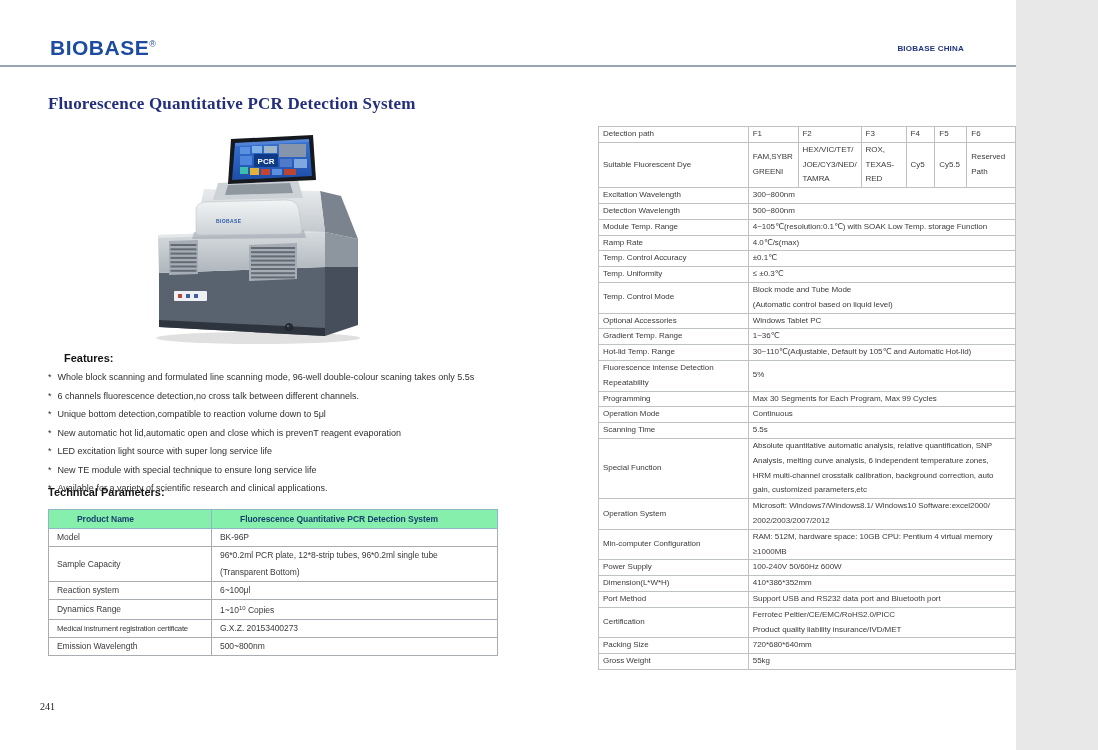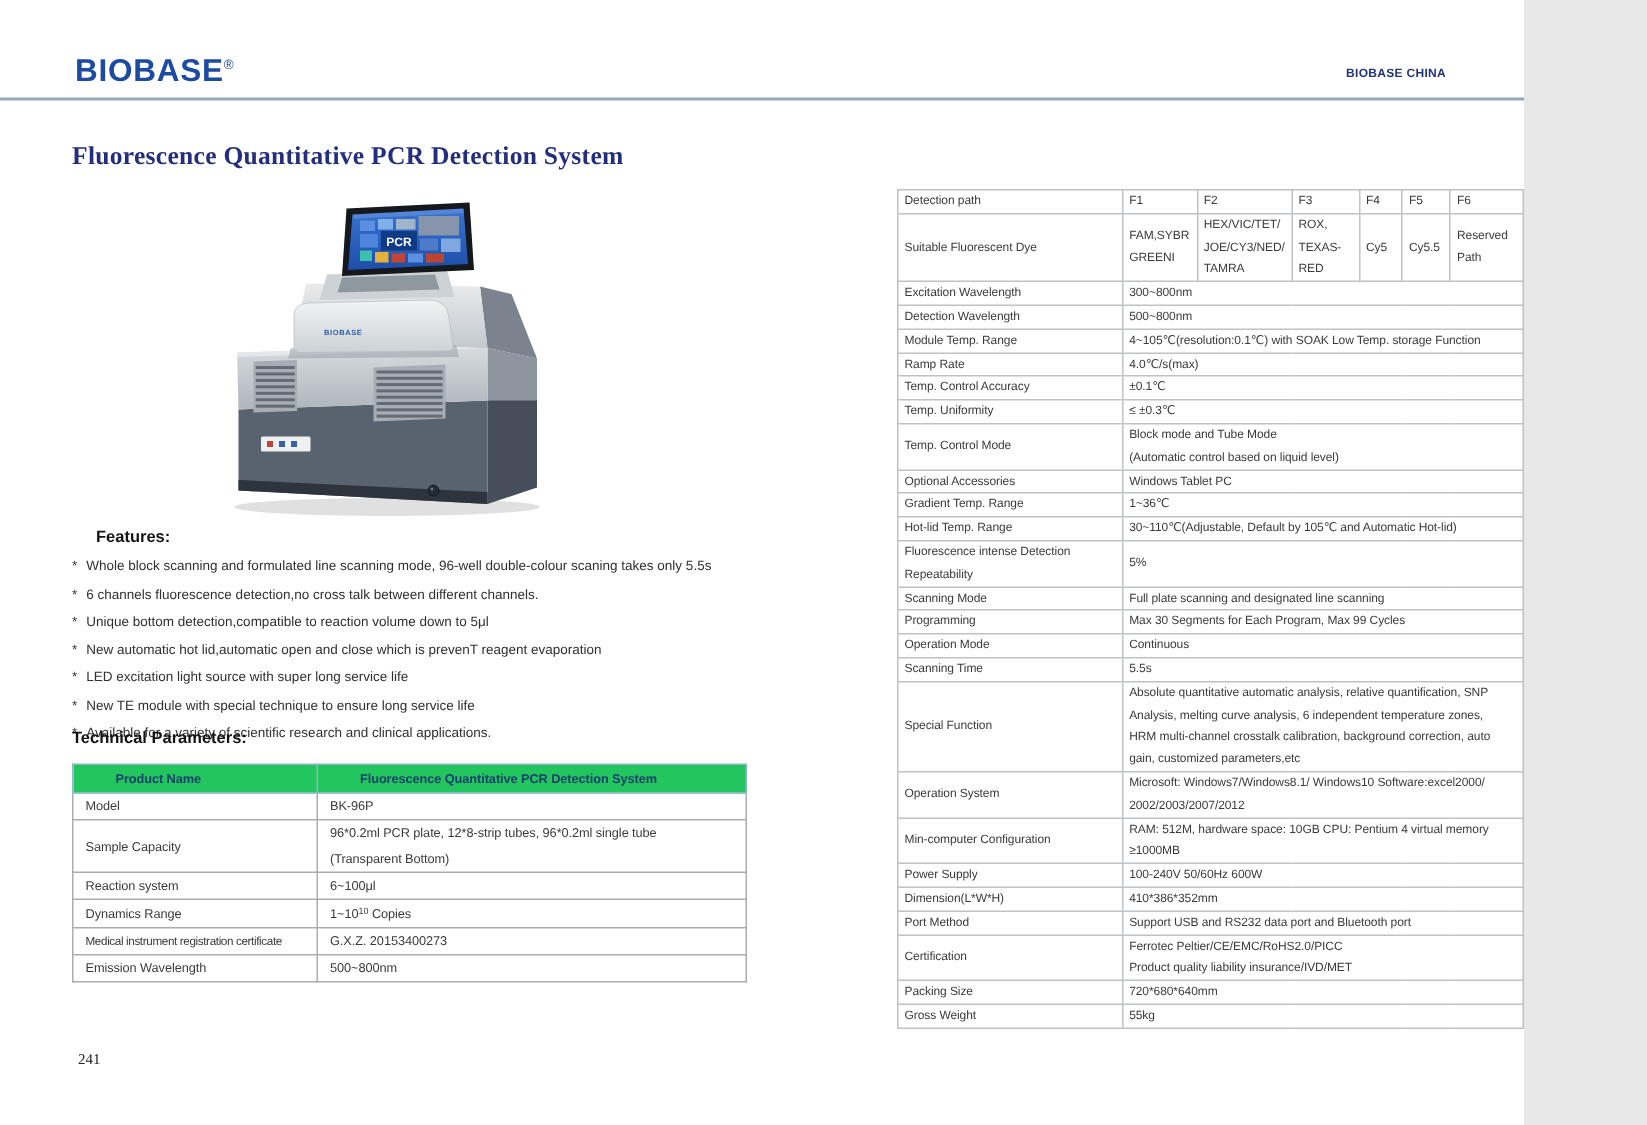--- a/index.html
+++ b/index.html
@@ -25,32 +25,32 @@
   
   .features { left:48px; top:352px; width:530px; }
   .features h3 { margin:0 0 9px 16px; font-size:11px; color:#141414; font-weight:bold; }
   .feat { display:flex; align-items:flex-start; margin-bottom:9.5px; font-size:9px; color:#303030; line-height:9px; }
   .feat .bullet { margin-right:6px; font-size:9px; color:#303030; }
   .tech-heading { left:48px; top:486px; font-size:11px; color:#141414; font-weight:bold; }
 
   
   .ltable { left:48px; top:509px; border-collapse:collapse; table-layout:fixed; font-size:8.5px; color:#3b3b3b; letter-spacing:-0.05px; }
   .ltable td { border:1px solid #a9adb1; padding:0 2px 0 8px; height:17px; line-height:17px; vertical-align:middle; white-space:pre-line; }
-  .ltable tr.lhead td { background:#22c55e; color:#17406f; font-weight:bold; height:18px; border-color:#8fb6c4;padding-left:28px; }
+  .ltable tr.lhead td { background:#86efac; color:#17406f; font-weight:bold; height:18px; border-color:#8fb6c4;padding-left:28px; }
   .compact { font-size:7.8px; letter-spacing:-0.25px;margin-left:21px; }
 
   
   .rtable { left:598px; top:126px; border-collapse:collapse; table-layout:fixed; font-size:8px; color:#3b3b3b; }
   .rtable td { border:1px solid #bfc2c5; padding:0 4px; line-height:14.8px; vertical-align:middle; white-space:pre-line; letter-spacing:-0.05px; }
 
   sup.exp { font-size:6px; vertical-align:3px; letter-spacing:0; }
 
   
   .pgnum { font-family:"Liberation Serif","DejaVu Serif",serif; font-size:10px; color:#222; }
-  .pg-left { left:52px; top:701px; }
+  .pg-left { left:40px; top:701px; }
   .pg-right { left:1032px; top:701px; }
 </style>
 </head>
 <body>
 
 <div id="page">
 
   <div class="abs logo"><span>BIOBASE</span><sup>®</sup></div>
   <div class="abs right-header">BIOBASE CHINA</div>
   <div class="abs topline"></div>
@@ -314,24 +314,20 @@
         </tr>
     <tr>
           <td>Hot-lid Temp. Range</td>
           <td colspan="6">30~110℃(Adjustable, Default by 105℃ and Automatic Hot-lid)</td>
         </tr>
     <tr>
           <td>Fluorescence intense Detection Repeatability</td>
           <td colspan="6">5%</td>
         </tr>
     <tr>
-          <td>Scanning Mode</td>
-          <td colspan="6">Full plate scanning and designated line scanning</td>
-        </tr>
-    <tr>
           <td>Programming</td>
           <td colspan="6">Max 30 Segments for Each Program, Max 99 Cycles</td>
         </tr>
     <tr>
           <td>Operation Mode</td>
           <td colspan="6">Continuous</td>
         </tr>
     <tr>
           <td>Scanning Time</td>
           <td colspan="6">5.5s</td>

